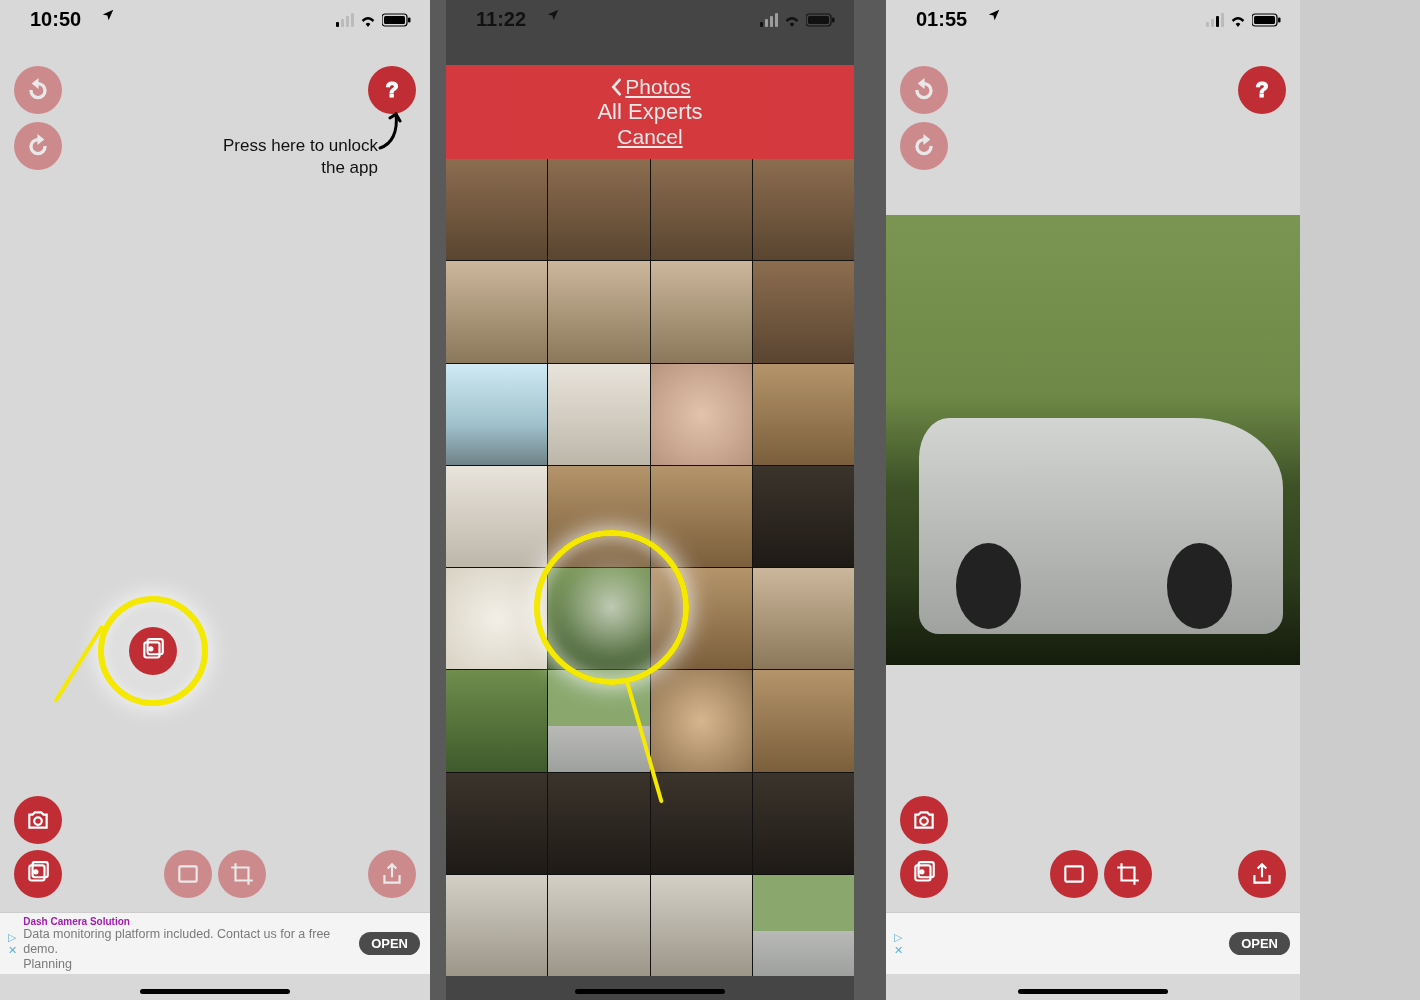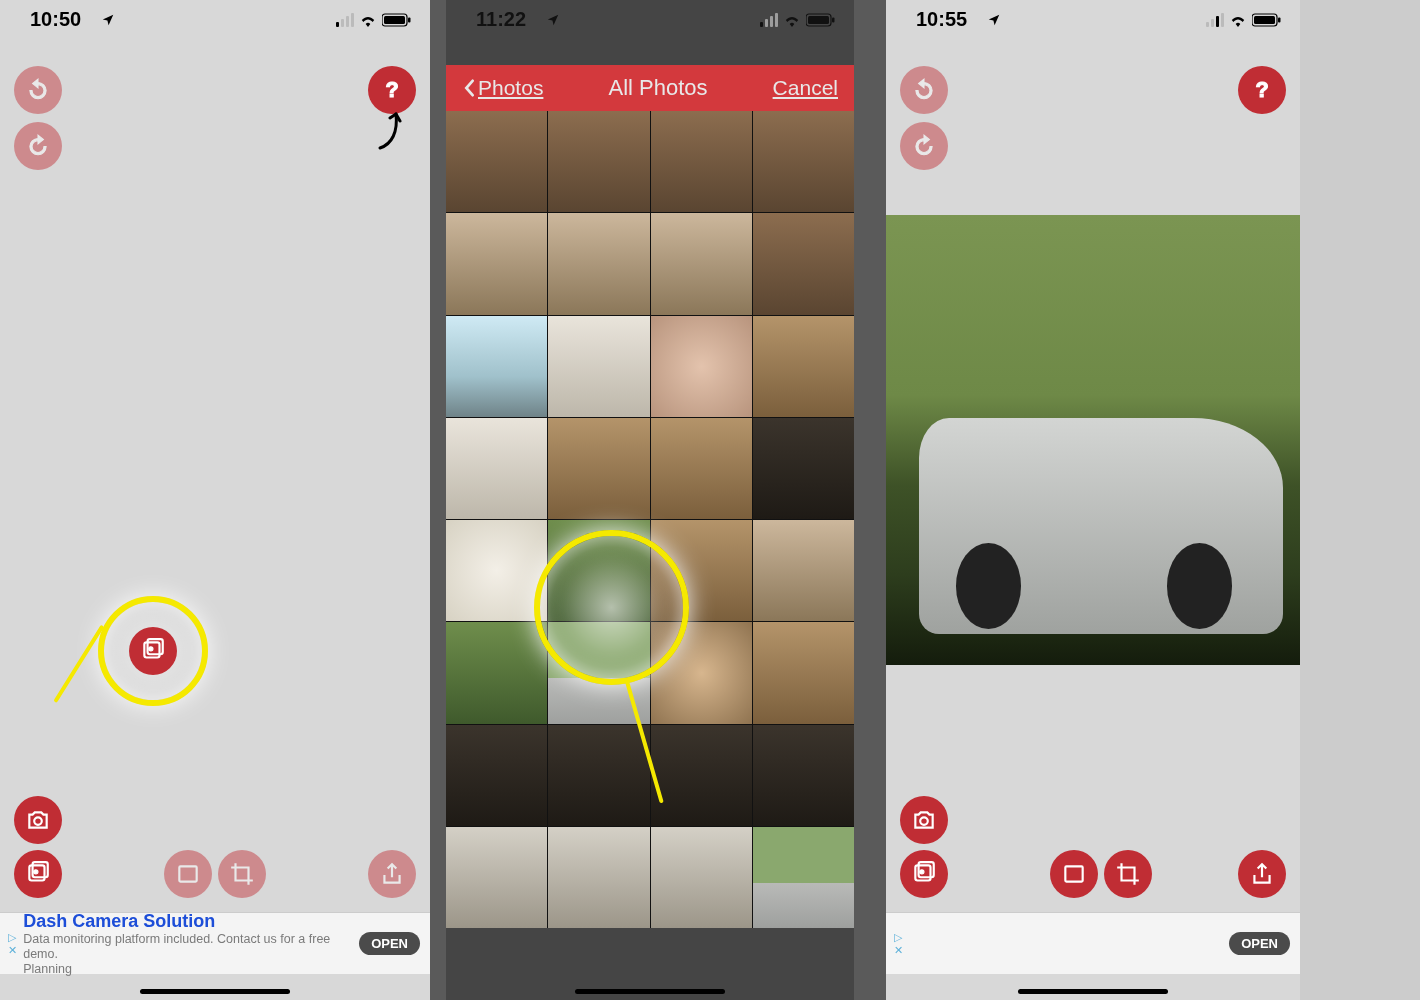--- a/index.html
+++ b/index.html
@@ -30,21 +30,21 @@
   
   .status {
     display: flex;
     justify-content: space-between;
     align-items: center;
     padding: 8px 18px 4px 30px;
     font-size: 20px;
     font-weight: 700;
     color: #000;
   }
-  .status .time { display:flex; align-items:center; gap:20px;}
+  .status .time { display:flex; align-items:flex-start; gap:20px;}
   .status .icons { display:flex; align-items:center; gap:4px;}
   .status .bars { display:inline-flex; align-items:flex-end; gap:2px; }
   .status .bars span { width:3px; background:#000; border-radius:1px;}
   .status .bars span.b1{height:5px;background:#bbb;}
   .status .bars span.b2{height:8px;background:#bbb;}
   .status .bars span.b3{height:11px;}
   .status .bars span.b4{height:14px;}
   .status .bars.low span.b2{background:#bbb}
   .status .bars.low span.b3{background:#bbb}
   .status .bars.low span.b4{background:#bbb}
@@ -106,21 +106,21 @@
     height: 62px;
     background:#f4f4f4;
     border-top:1px solid #ccc;
     display:flex;
     align-items:center;
     padding: 6px 10px 6px 8px;
     font-size:13px;
     color:#555;
   }
   .ad .adleft { display:flex; flex-direction:column; gap:0px;}
-  .ad .title { font-weight:700; color:#1d4ed8; font-size:18px; }
+  .ad .title { font-weight:700; color:#a21caf; font-size:10px; }
   .ad .body { color:#7a7a7a; font-size:12.5px; line-height:1.2; max-width:320px;}
   .ad .adtags { display:flex; flex-direction:column; font-size:12px; color:#5a8; margin-right:6px;}
   .ad .adtags .tri { color:#5cb0d9; font-size:11px; }
   .ad .adtags .x { color:#5cb0d9; font-size:11px;}
   .ad .open {
     margin-left:auto; background:#4b4b4b; color:#fff;
     padding:4px 12px; border-radius:14px; font-size:13px; font-weight:600;
   }
 
   .home-ind {
@@ -248,20 +248,24 @@
 
     <div class="cbtn" style="top:66px; right:14px;">
       <svg viewBox="0 0 24 24">
           <text x="12" y="18" text-anchor="middle" font-size="20" font-weight="700" fill="#fff">?</text>
         </svg>
     </div>
     <svg class="s1-help-arrow" viewBox="0 0 30 42">
         <path d="M8 40 C 20 36, 26 24, 24 6" fill="none" stroke="#000" stroke-width="3" stroke-linecap="round"></path>
         <path d="M24 6 l-6 4 M24 6 l4 7" fill="none" stroke="#000" stroke-width="3" stroke-linecap="round"></path>
       </svg>
+    <div class="s1-help-txt">
+      <span>Press here to unlock</span><br>
+      <span>the app</span>
+    </div>
 
     <div class="highlight" style="top:596px; left:98px; width:110px; height:110px;">
       <div class="cbtn" style="position:relative; margin:25px auto;">
         <svg viewBox="0 0 24 24">
             <rect x="4" y="4" width="14" height="14" rx="2" fill="none" stroke="#fff" stroke-width="2"></rect>
             <rect x="7" y="1" width="14" height="14" rx="2" fill="none" stroke="#fff" stroke-width="2"></rect>
             <circle cx="10" cy="10" r="2" fill="#fff"></circle>
           </svg>
       </div>
     </div>
@@ -334,28 +338,28 @@
         <span class="battery">
             <svg width="30" height="14" viewBox="0 0 30 14">
               <rect x="0" y="1" width="25" height="12" rx="3" fill="none" stroke="#000" stroke-width="1.2"></rect>
               <rect x="2" y="3" width="21" height="8" rx="1.5" fill="#000"></rect>
               <rect x="26" y="4.5" width="2.5" height="5" rx="1" fill="#000"></rect>
             </svg>
           </span>
       </div>
     </div>
     <div style="height:30px;"></div>
-    <div class="picker-nav" style="position:relative; z-index:2; opacity:.88;">
+    <div class="picker-nav" style="position:relative; z-index:2; opacity:.88;flex-direction:column;">
       <div class="back">
         <svg width="14" height="18" viewBox="0 0 12 20">
             <path d="M10 2L3 10l7 8" fill="none" stroke="#fff" stroke-width="3" stroke-linecap="round"></path>
           </svg>
         <span>Photos</span>
       </div>
-      <div class="title">All Photos</div>
+      <div class="title">All Experts</div>
       <div class="cancel">Cancel</div>
     </div>
     <div class="picker-grid" style="position:relative; z-index:1;">
       <div class="thumb t-wood"></div>
       <div class="thumb t-wood"></div>
       <div class="thumb t-wood"></div>
       <div class="thumb t-wood"></div>
       <div class="thumb t-room"></div>
       <div class="thumb t-room"></div>
       <div class="thumb t-room"></div>
@@ -387,21 +391,21 @@
     </div>
 
     <div class="highlight" style="top:530px; left:88px; width:155px; height:155px; z-index:5;"></div>
     <div class="highlight-line" style="top:676px; left:180px; width:130px; transform:rotate(74deg); z-index:5;"></div>
     <div class="home-ind" style="background:#000;"></div>
   </div>
 
   <div class="phone p3">
     <div class="status">
       <div class="time">
-        <span>10:55</span>
+        <span>01:55</span>
         <svg class="loc-arrow" width="14" height="14" viewBox="0 0 24 24">
             <path d="M3 11l18-8-8 18-2-8z" fill="#000"></path>
           </svg>
       </div>
       <div class="icons">
         <span class="bars">
             <span class="b1"></span>
             <span class="b2"></span>
             <span class="b3" style="background:#000"></span>
             <span class="b4" style="background:#bbb"></span>

